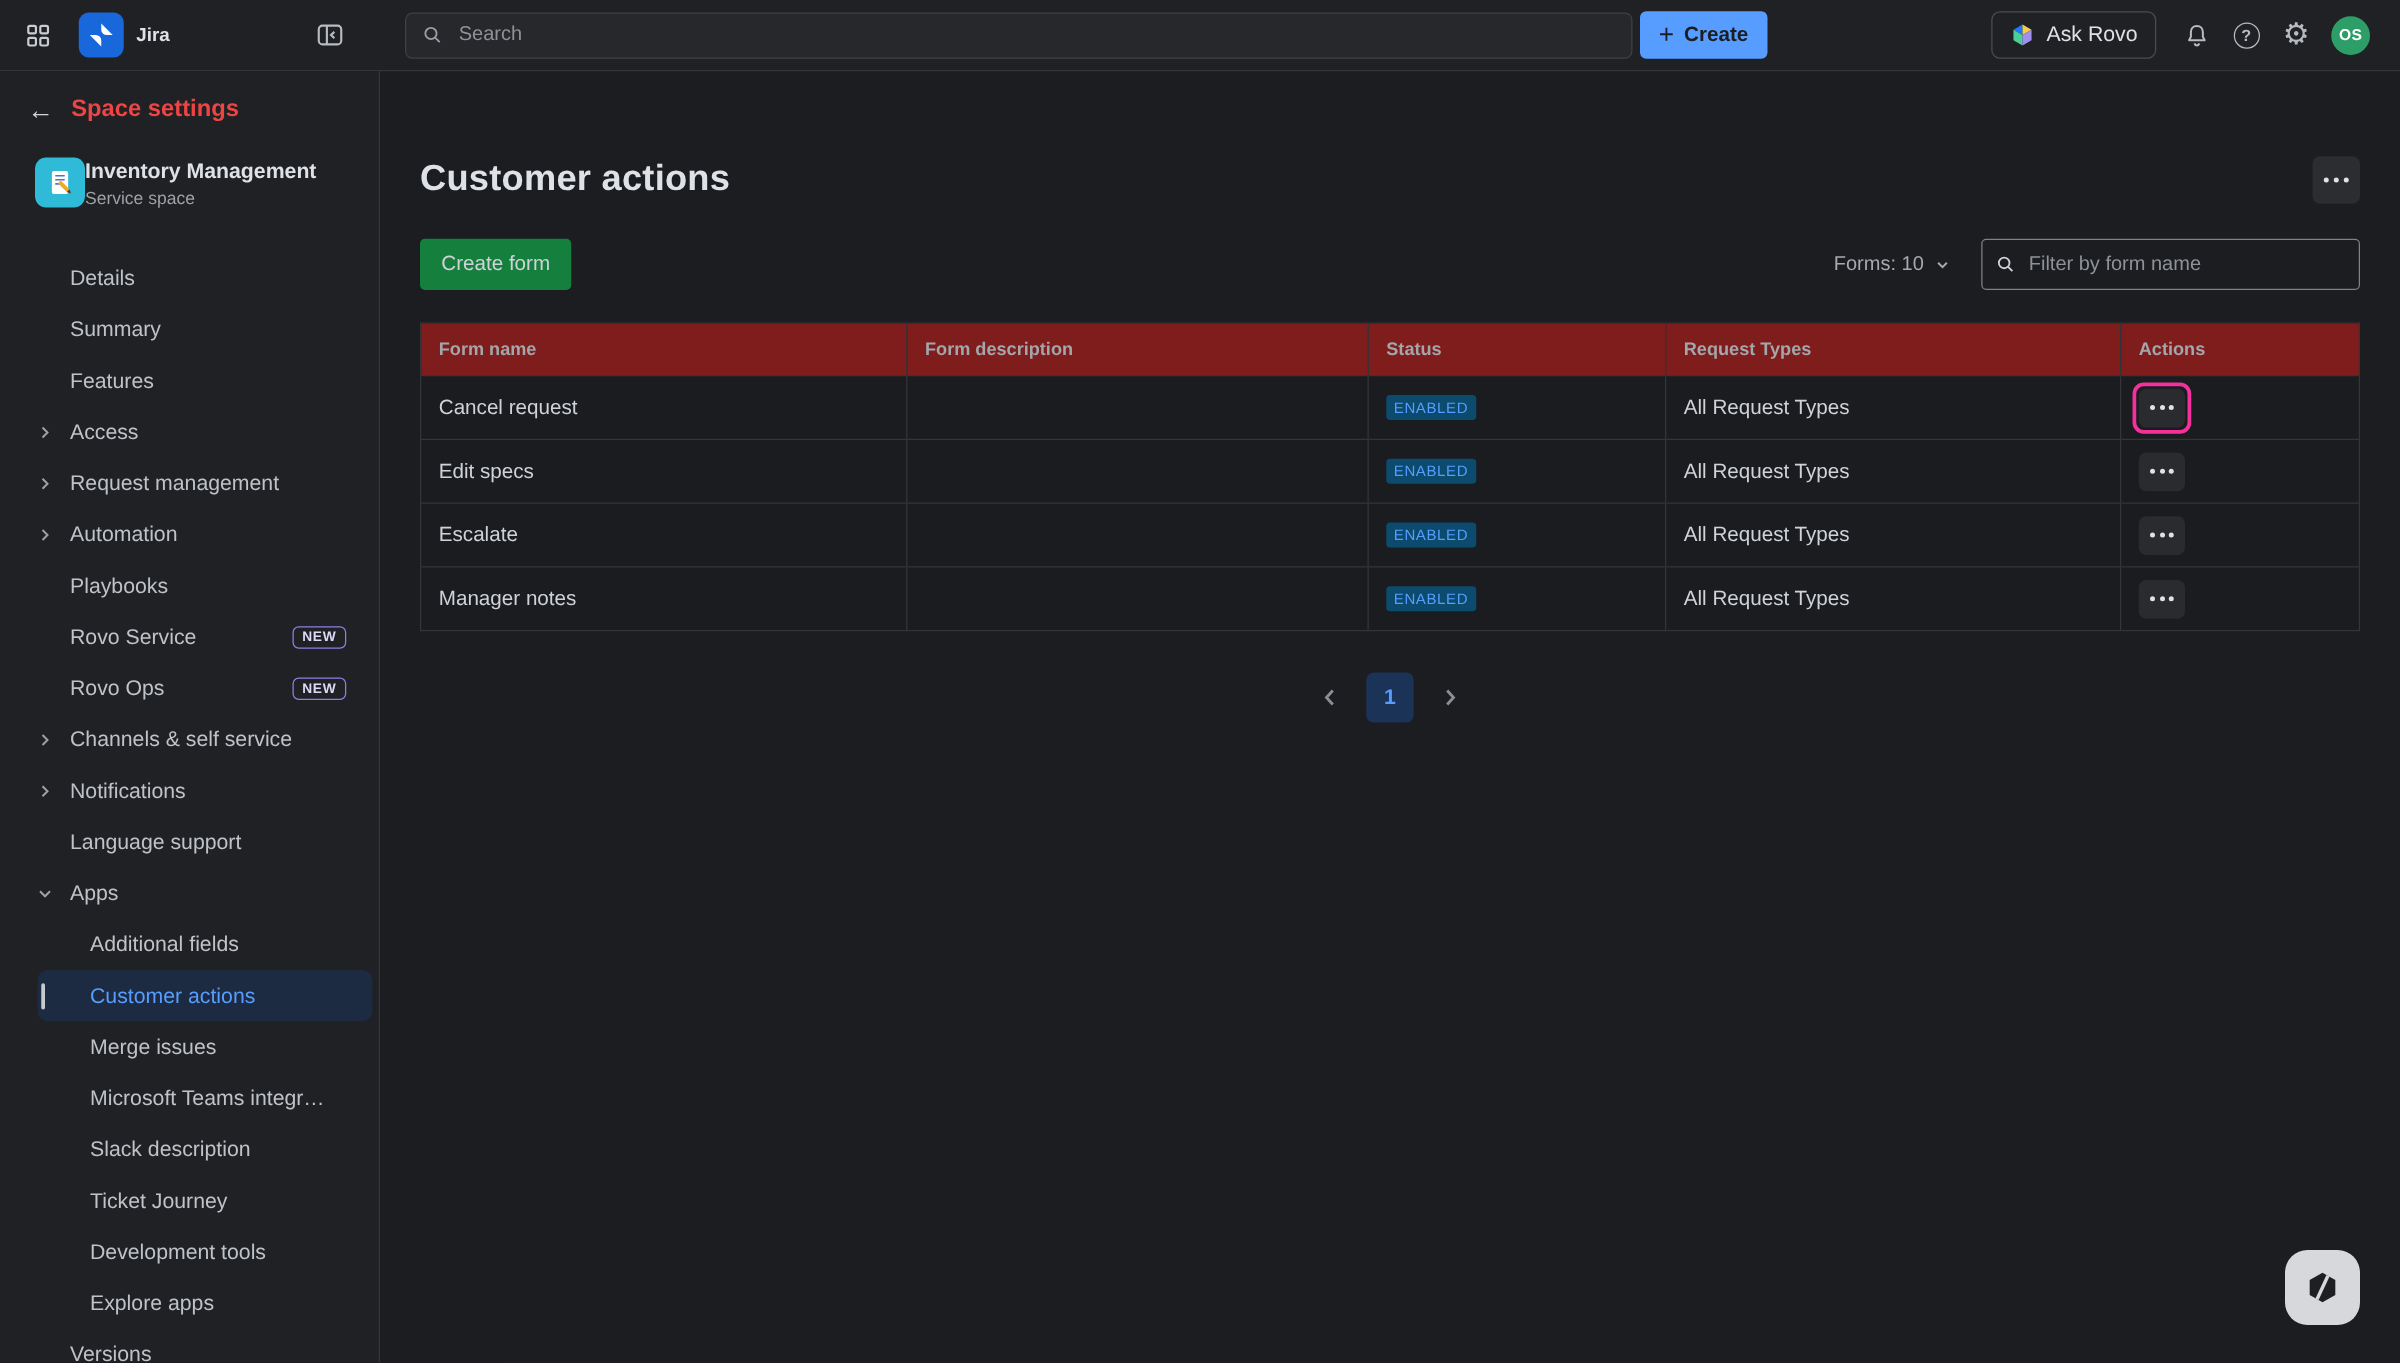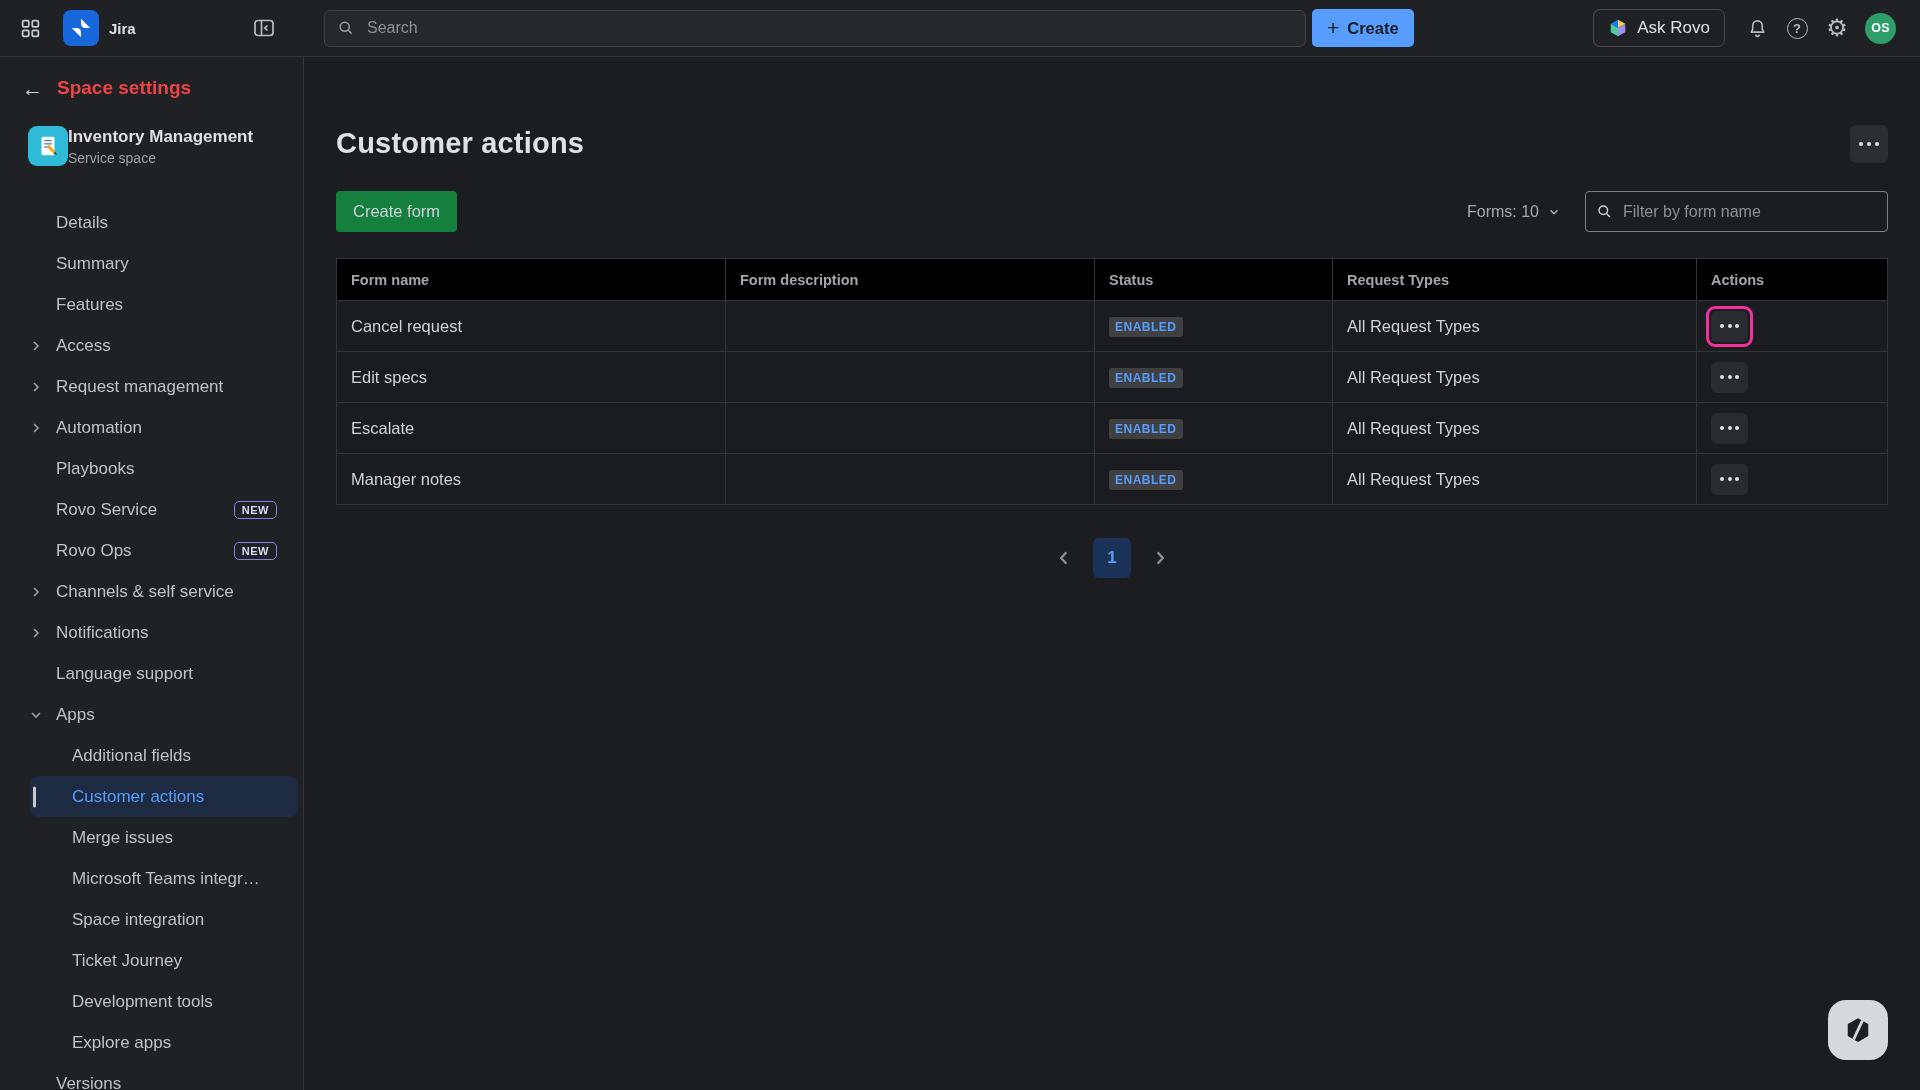--- a/index.html
+++ b/index.html
@@ -125,30 +125,30 @@
   .forms-count { background:none; border:none; color:#a6a9ae; font-size:16px; display:flex; align-items:center; gap:8px; }
   .filter-box {
     width:303px; height:41px; border:1px solid #7e8187; border-radius:4px;
     display:flex; align-items:center; gap:8px; padding:0 10px; background:transparent;
   }
   .filter-box input { flex:1; background:transparent; border:none; outline:none; color:#dee1e5; font-size:16px; }
   .filter-box input::placeholder { color:#8e9197; }
 
   table.forms-table { margin-top:26px; width:100%; border-collapse:collapse; table-layout:fixed; }
   .forms-table th {
-    background:#000000; border:1px solid #33353a; height:42px;
+    background:#7f1d1d; border:1px solid #33353a; height:42px;
     text-align:left; padding:0 14px; font-size:14.5px; font-weight:700; color:#a3a6ab;
   }
   .forms-table td {
     background:#1a1c1f; border:1px solid #33353a; height:51px;
     padding:0 14px; font-size:16.5px; color:#cfd2d7;
   }
   .badge-enabled {
-    display:inline-block; background:#404040; color:#579DFF;
-    font-size:12px; font-weight:700; letter-spacing:.5px;
+    display:inline-block; background:#0c4a6e; color:#579DFF;
+    font-size:12px; font-weight:400; letter-spacing:.5px;
     padding:3px 6px; border-radius:3px;
   }
   .ring { display:inline-flex; border:3px solid transparent; border-radius:9px; padding:2px; margin-left:-5px; }
   .ring.hot { border-color:#F4309D; }
   .row-more {
     width:37px; height:31px; border:none; border-radius:6px; background:#292b2f;
     display:flex; align-items:center; justify-content:center;
   }
   .row-more .dots i { width:4px; height:4px; }
 
@@ -342,21 +342,21 @@
             <span class="active-bar"></span>
             <span class="side-label">Customer actions</span>
           </div>
           <div class="side-item indent">
             <span class="side-label">Merge issues</span>
           </div>
           <div class="side-item indent">
             <span class="side-label">Microsoft Teams integr…</span>
           </div>
           <div class="side-item indent">
-            <span class="side-label">Space integration</span>
+            <span class="side-label">Slack description</span>
           </div>
           <div class="side-item indent">
             <span class="side-label">Ticket Journey</span>
           </div>
           <div class="side-item indent">
             <span class="side-label">Development tools</span>
           </div>
           <div class="side-item indent">
             <span class="side-label">Explore apps</span>
           </div>

